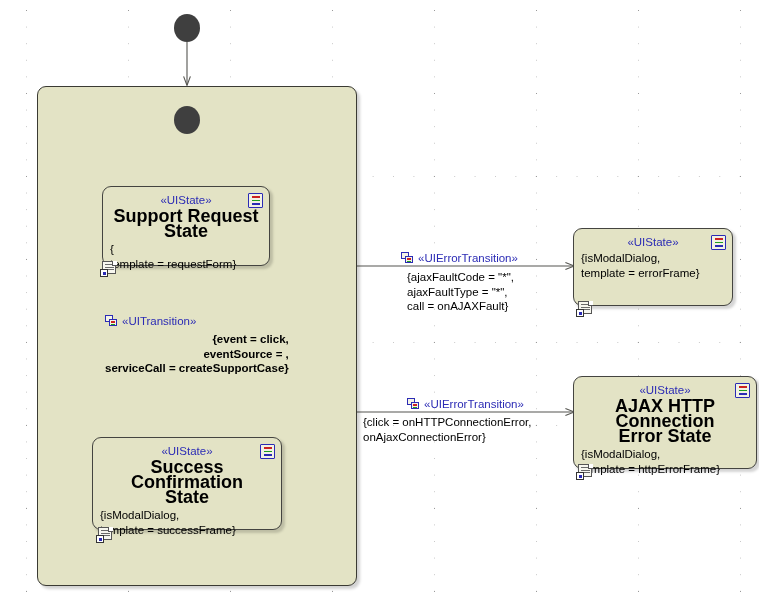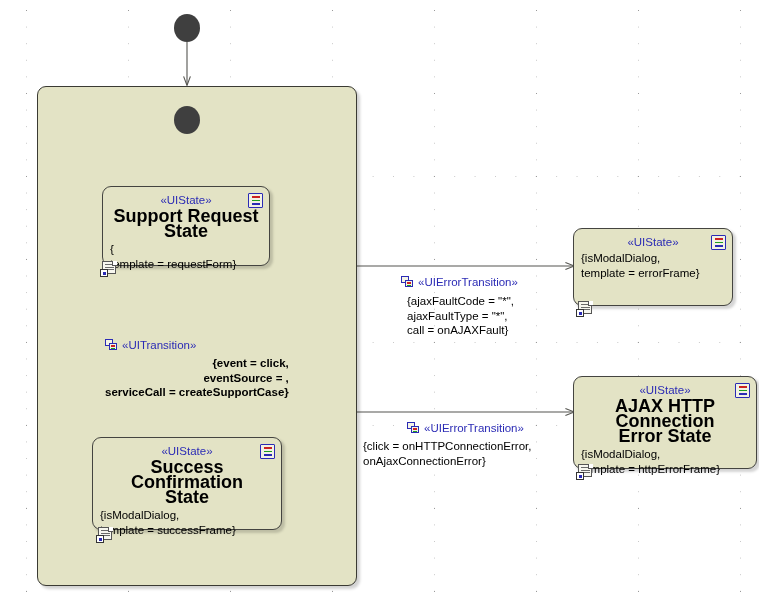--- a/index.html
+++ b/index.html
@@ -113,21 +113,21 @@
   .doc-icon .badge {
     position:absolute; left:0; bottom:0; width:8px; height:8px;
     background:#ffffff; border:1px solid #333;
   }
   .doc-icon .badge s {
     position:absolute; left:1.5px; top:2px; width:3px; height:3px;
     background:#2b2bb5; display:block;
   }
 
   
-  .trans-label { position:absolute;margin-top:24px; }
+  .trans-label { position:absolute; }
   .trans-head {
     display:flex; align-items:center; gap:4px;
     color:#2b2bb5; font-size:11.5px; white-space:nowrap;
   }
   .comp-icon {
     position:relative; width:13px; height:12px; flex:0 0 auto;
   }
   .comp-icon u, .comp-icon v {
     position:absolute; display:block; border:1.3px solid #2b2bb5; background:#f4f4e6;
   }

